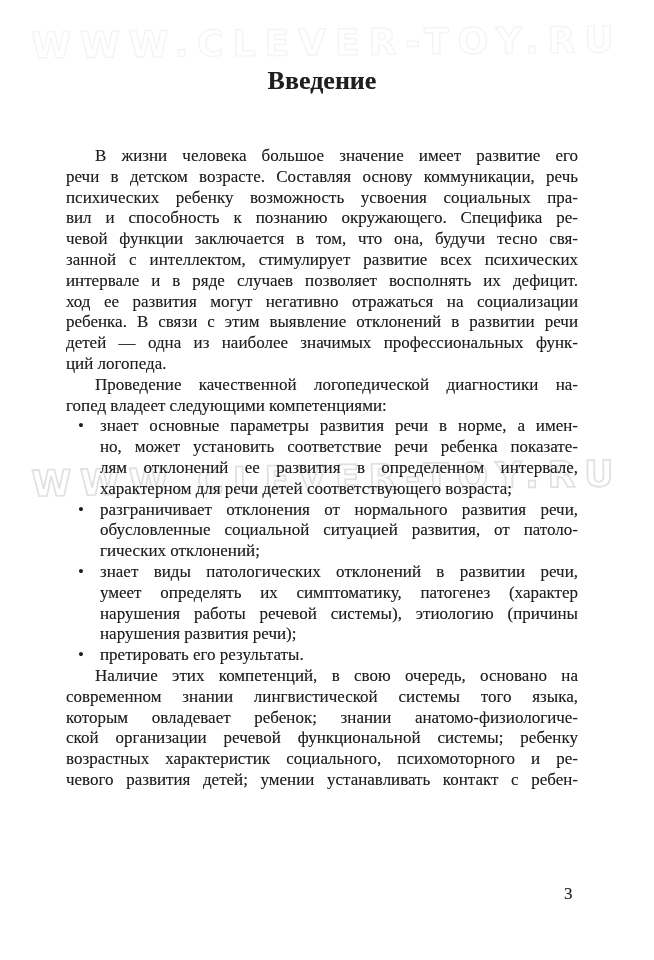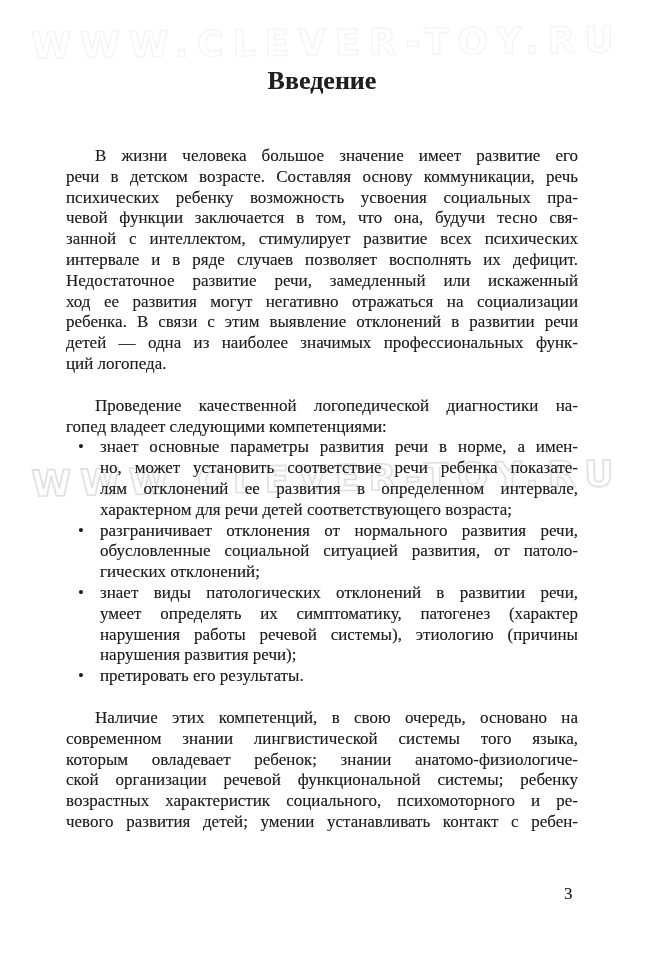--- a/index.html
+++ b/index.html
@@ -56,21 +56,21 @@
   .body-text { font-size: 17px; }
   .line {
     line-height: 20.8px;
     white-space: normal;
     text-shadow: 0 0 0.5px rgba(60,60,60,0.55);
   }
   .line.j {
     text-align: justify;
     text-align-last: justify;
   }
-  .line.indent { text-indent: 29px; margin-top: 21px; }
+  .line.indent { text-indent: 29px; }
 
   .bullet-item { position: relative; padding-left: 34px; }
   .bullet-marker {
     position: absolute;
     left: 12px;
     top: 0;
     line-height: 20.8px;
     font-size: 17px;
   }
 
@@ -90,24 +90,24 @@
   <div class="watermark watermark-top">WWW.CLEVER-TOY.RU</div>
   <div class="watermark watermark-middle">WWW.CLEVER-TOY.RU</div>
 
   <div class="text-column">
     <h1 class="title">Введение</h1>
     <div class="body-text">
         <div class="paragraph">
           <div class="line j indent">В жизни человека большое значение имеет развитие его</div>
           <div class="line j">речи в детском возрасте. Составляя основу коммуникации, речь</div>
           <div class="line j">психических ребенку возможность усвоения социальных пра-</div>
+          <div class="line j">вил и способность к познанию окружающего. Специфика ре-</div>
           <div class="line j">чевой функции заключается в том, что она, будучи тесно свя-</div>
           <div class="line j">занной с интеллектом, стимулирует развитие всех психических</div>
           <div class="line j">интервале и в ряде случаев позволяет восполнять их дефицит.</div>
-          <div class="line j">Недостаточное развитие речи, замедленный или искаженный</div>
           <div class="line j">ход ее развития могут негативно отражаться на социализации</div>
           <div class="line j">ребенка. В связи с этим выявление отклонений в развитии речи</div>
           <div class="line j">детей — одна из наиболее значимых профессиональных функ-</div>
           <div class="line">ций логопеда.</div>
         </div>
         <div class="paragraph">
           <div class="line j indent">Проведение качественной логопедической диагностики на-</div>
           <div class="line">гопед владеет следующими компетенциями:</div>
         </div>
         <div class="bullet-item">

